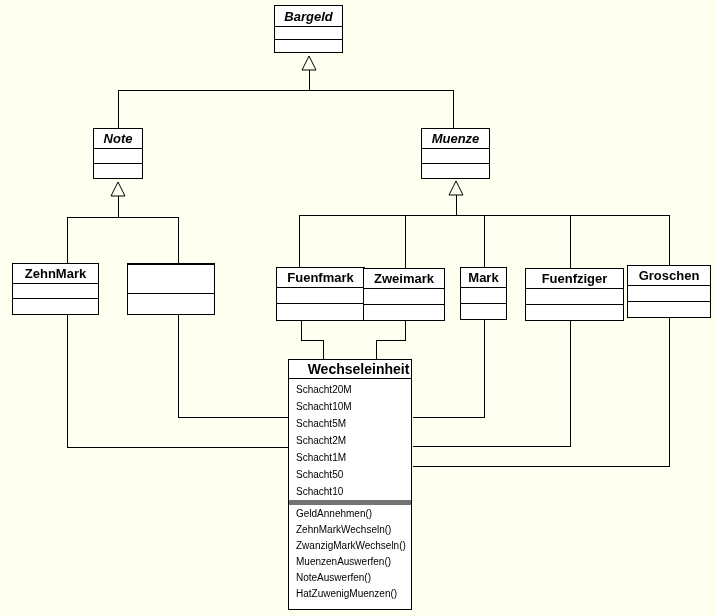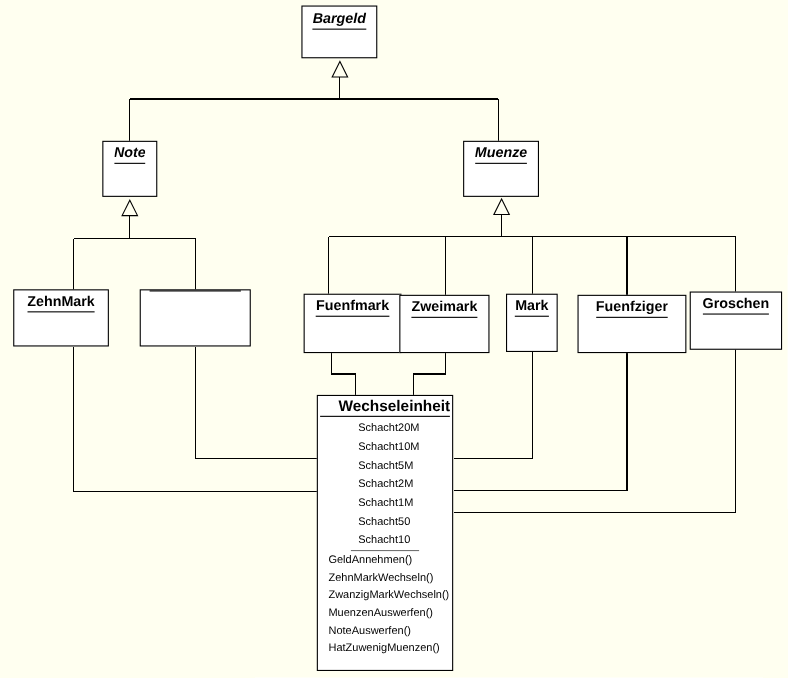--- a/index.html
+++ b/index.html
@@ -15,21 +15,20 @@
   #wires line, #wires polyline { stroke: #000; stroke-width: 1; fill: none; shape-rendering: crispEdges; }
   #wires polygon { stroke: #000; stroke-width: 1; fill: #FFFFF0; }
 
   .cls {
     position: absolute;
     background: #FFFFFF;
     border: 1px solid #000;
     box-sizing: border-box;
     display: flex;
     flex-direction: column;
-    align-items: center;
   }
   .cls-title {
     font-weight: bold;
     font-size: 13px;
     color: #000;
     text-align: center;
     border-bottom: 1px solid #000;
     display: flex;
     align-items: center;
     justify-content: center;
@@ -42,21 +41,21 @@
 
   
   .sm .cls-title { height: 19px; }
   .sm .comp { height: 14px; }
   .bargeld .cls-title { height: 20px; }
   .bargeld .comp { height: 12px; }
   .fm .comp { height: 15px; }
 
   
   .big .cls-title { height: 18px; font-size: 14px; padding-left: 17px; }
-  .big .attrs { height: 119px; border-bottom: 1px solid #737373; padding-top: 2px; }
+  .big .attrs { height: 119px; border-bottom: 5px solid #737373; padding-top: 2px; }
   .big .ops { flex: 1; padding-top: 1px; overflow: hidden; }
   .member {
     font-size: 10px;
     color: #000;
     padding-left: 7px;
     white-space: nowrap;
   }
   .attrs .member { height: 17px; line-height: 17px; }
   .ops .member { height: 16px; line-height: 16px; }
 </style>
@@ -114,21 +113,21 @@
     <div class="comp"></div>
     <div class="comp-last"></div>
   </div>
 
   <div class="cls sm" style="left:12px;top:263px;width:87px;height:52px;">
     <div class="cls-title">ZehnMark</div>
     <div class="comp"></div>
     <div class="comp-last"></div>
   </div>
 
-  <div class="cls sm" style="left:127px;top:263px;width:101px;height:52px;gap:28px;">
+  <div class="cls sm" style="left:127px;top:263px;width:88px;height:52px;gap:28px;">
     <div class="cls-title">Zwanzigmark</div>
     <div class="comp"></div>
     <div class="comp-last"></div>
   </div>
 
   <div class="cls sm fm" style="left:256px;top:267px;width:89px;height:54px;margin-left:20px;">
     <div class="cls-title">Fuenfmark</div>
     <div class="comp"></div>
     <div class="comp-last"></div>
   </div>

